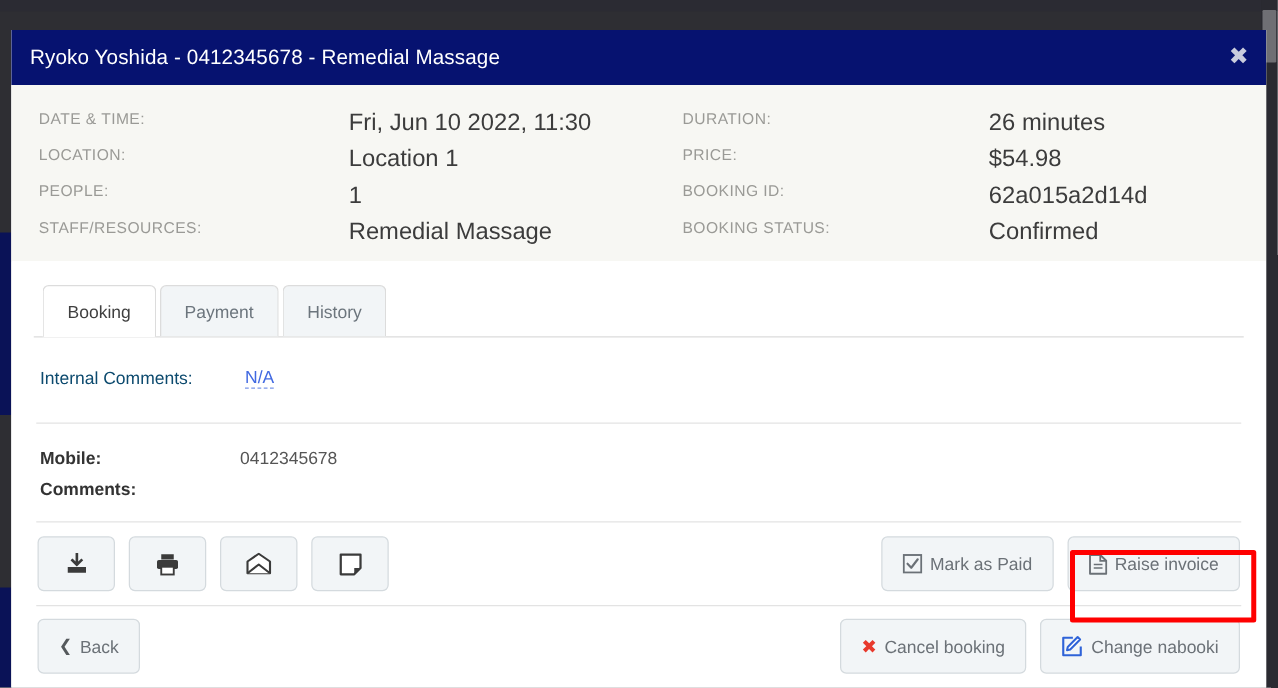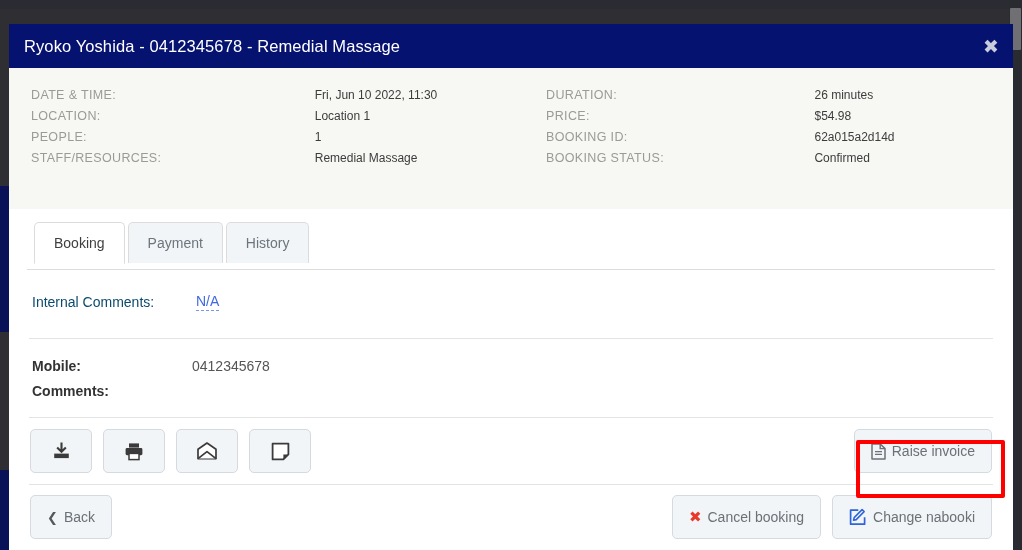--- a/index.html
+++ b/index.html
@@ -116,38 +116,38 @@
     color: #9a9a96;
     font-size: 12.5px;
     letter-spacing: .35px;
     padding-right: 10px;
     white-space: nowrap;
   }
   #summary-col-left .sum-label { width: 175px; }
   #summary-col-right .sum-label { width: 172px; }
   .sum-value {
     color: #3c3c3c;
-    font-size: 12px;
+    font-size: 19px;
     white-space: nowrap;
   }
 
   
   #modal-body {
     flex: 1;
     background: #ffffff;
     padding: 0 18px;
     display: flex;
     flex-direction: column;
     position: relative;
   }
 
   
   #tabs {
     display: flex;
-    align-items: flex-start;
+    align-items: flex-end;
     height: 48px;
     margin-top: 13px;
     border-bottom: 1px solid #dcdcdc;
     padding-left: 7px;
   }
   .tab {
     height: 41px;
     padding: 0 19px;
     display: flex;
     align-items: center;
@@ -375,20 +375,29 @@
             <svg width="19" height="19" viewBox="0 0 19 19">
               <path d="M1.6 1.6 H17.4 V12.4 L12.4 17.4 H1.6 Z" fill="#ffffff" stroke="#3b3b3b" stroke-width="1.8" stroke-linejoin="round"></path>
               <path d="M17.4 12.4 H12.4 V17.4 Z" fill="#3b3b3b"></path>
             </svg>
           </span>
         </div>
 
       </div>
 
       <div id="right-buttons">
+        <div class="btn">
+          <span>
+            <svg width="16" height="16" viewBox="0 0 16 16">
+              <rect x="1" y="1" width="14" height="14" fill="none" stroke="#6b7177" stroke-width="1.5"></rect>
+              <path d="M4 8 L7 11.2 L12.2 4.4" fill="none" stroke="#6b7177" stroke-width="1.7" stroke-linecap="round" stroke-linejoin="round"></path>
+            </svg>
+          </span>
+          <span>Mark as Paid</span>
+        </div>
 
         <div class="btn">
           <span>
             <svg width="15" height="17" viewBox="0 0 15 17">
               <path d="M1 1 H9.2 L14 5.6 V16 H1 Z" fill="none" stroke="#6b7177" stroke-width="1.5" stroke-linejoin="round"></path>
               <path d="M9.2 1 V5.6 H14" fill="none" stroke="#6b7177" stroke-width="1.4"></path>
               <path d="M4 8.6 H11 M4 11.4 H11" stroke="#6b7177" stroke-width="1.3"></path>
             </svg>
           </span>
           <span>Raise invoice</span>

